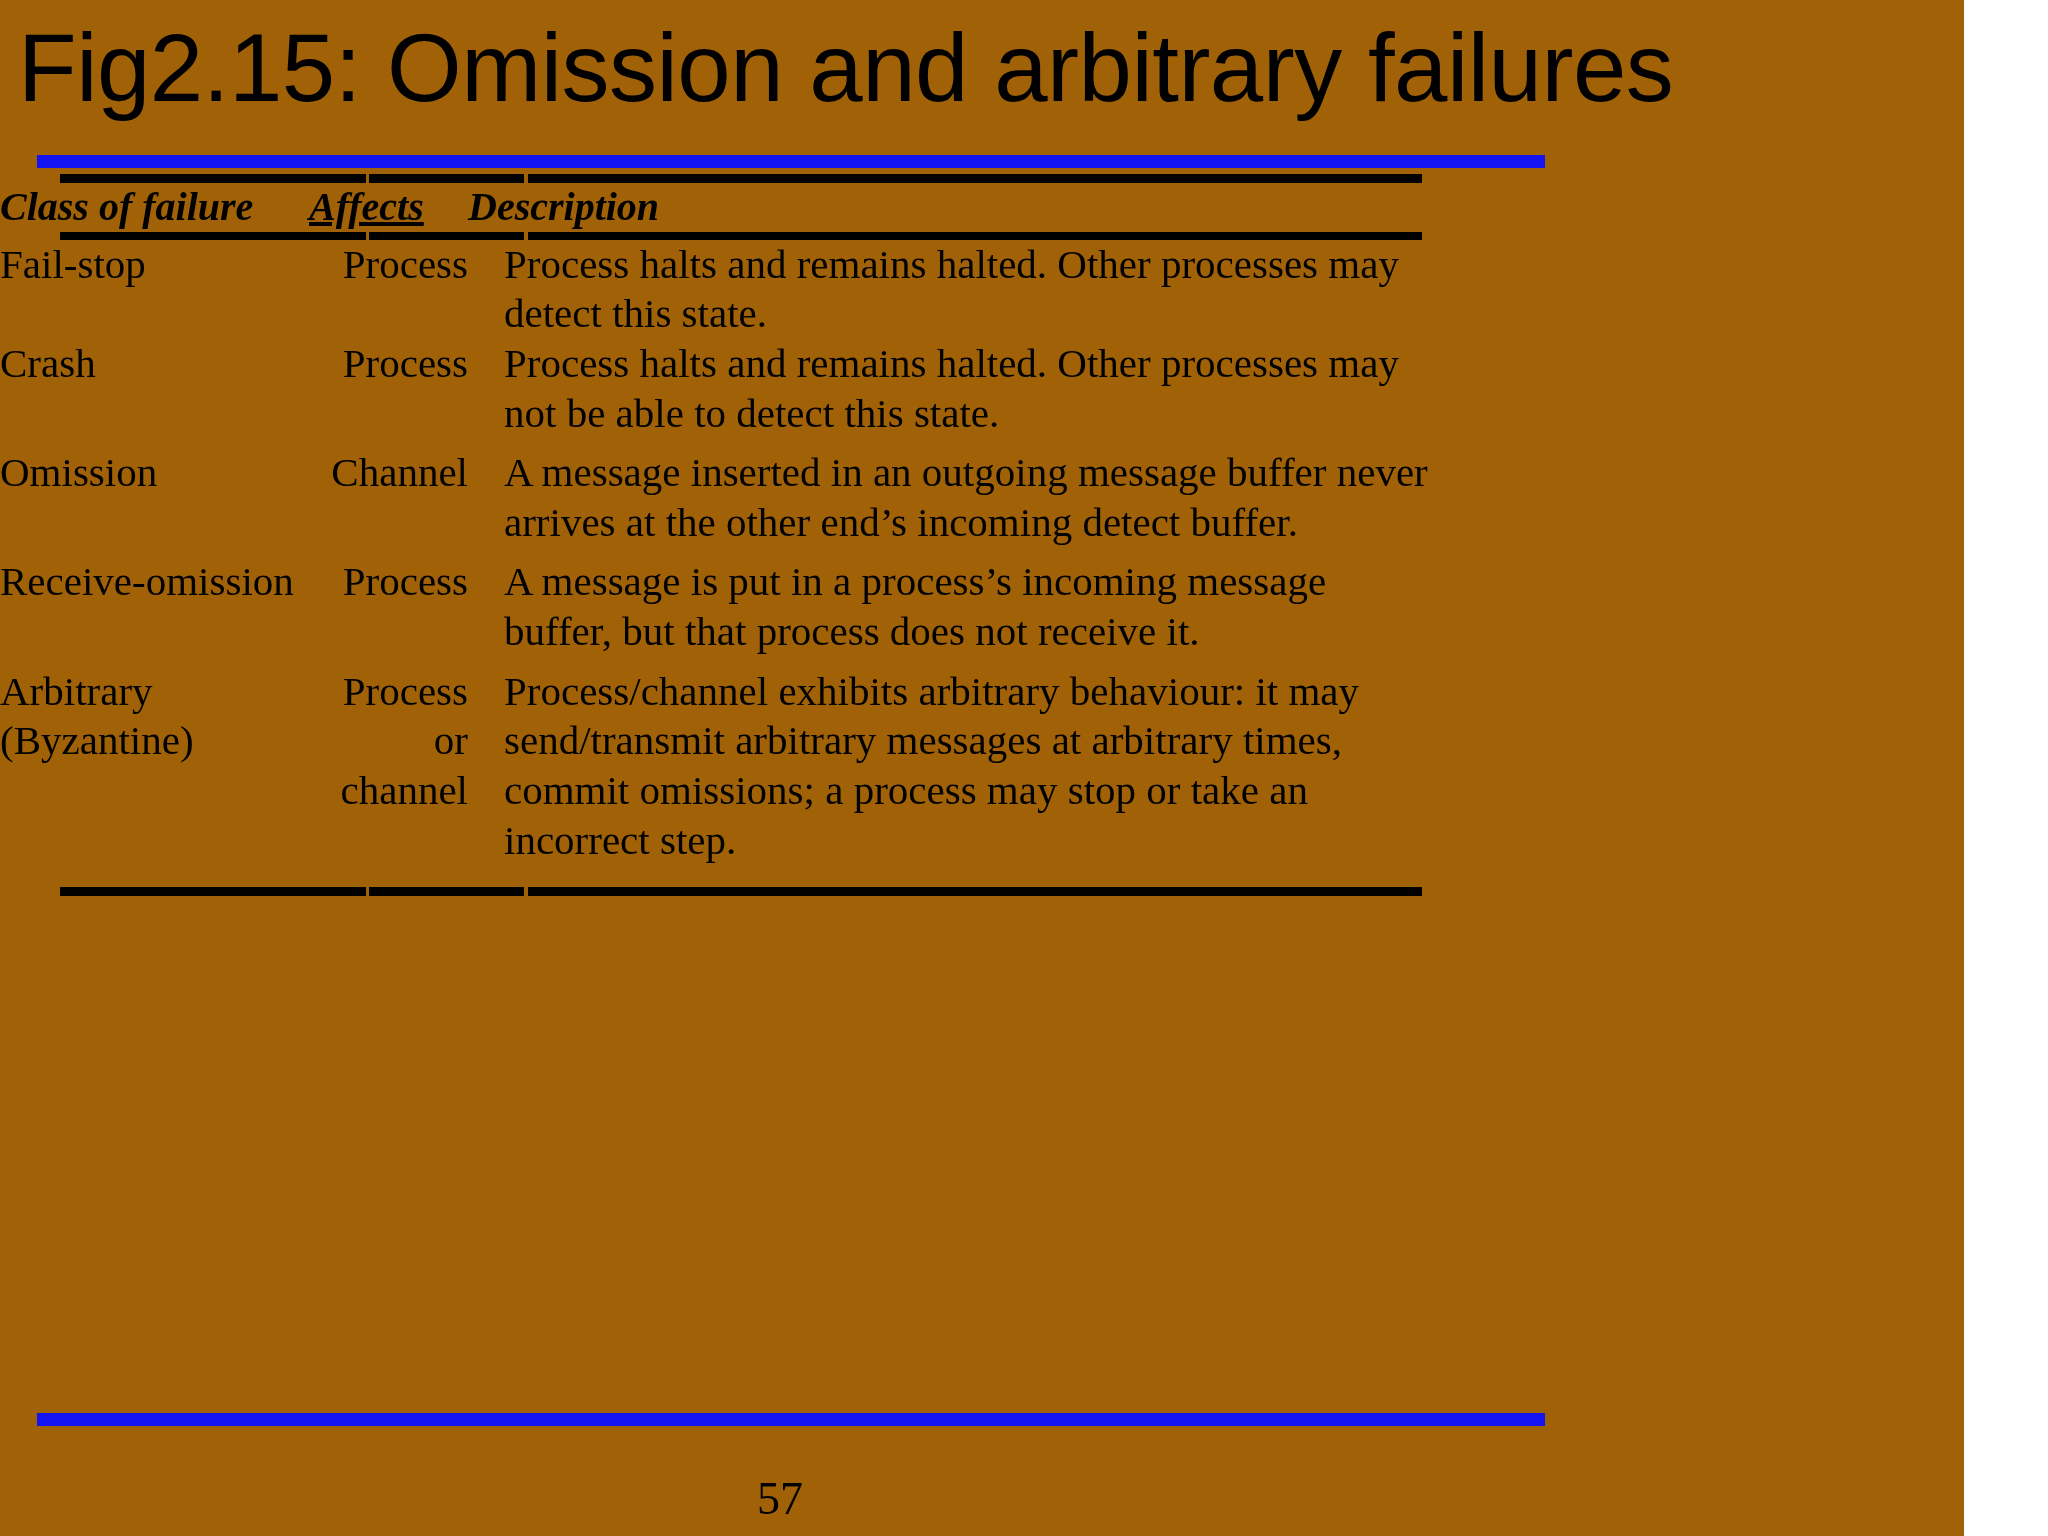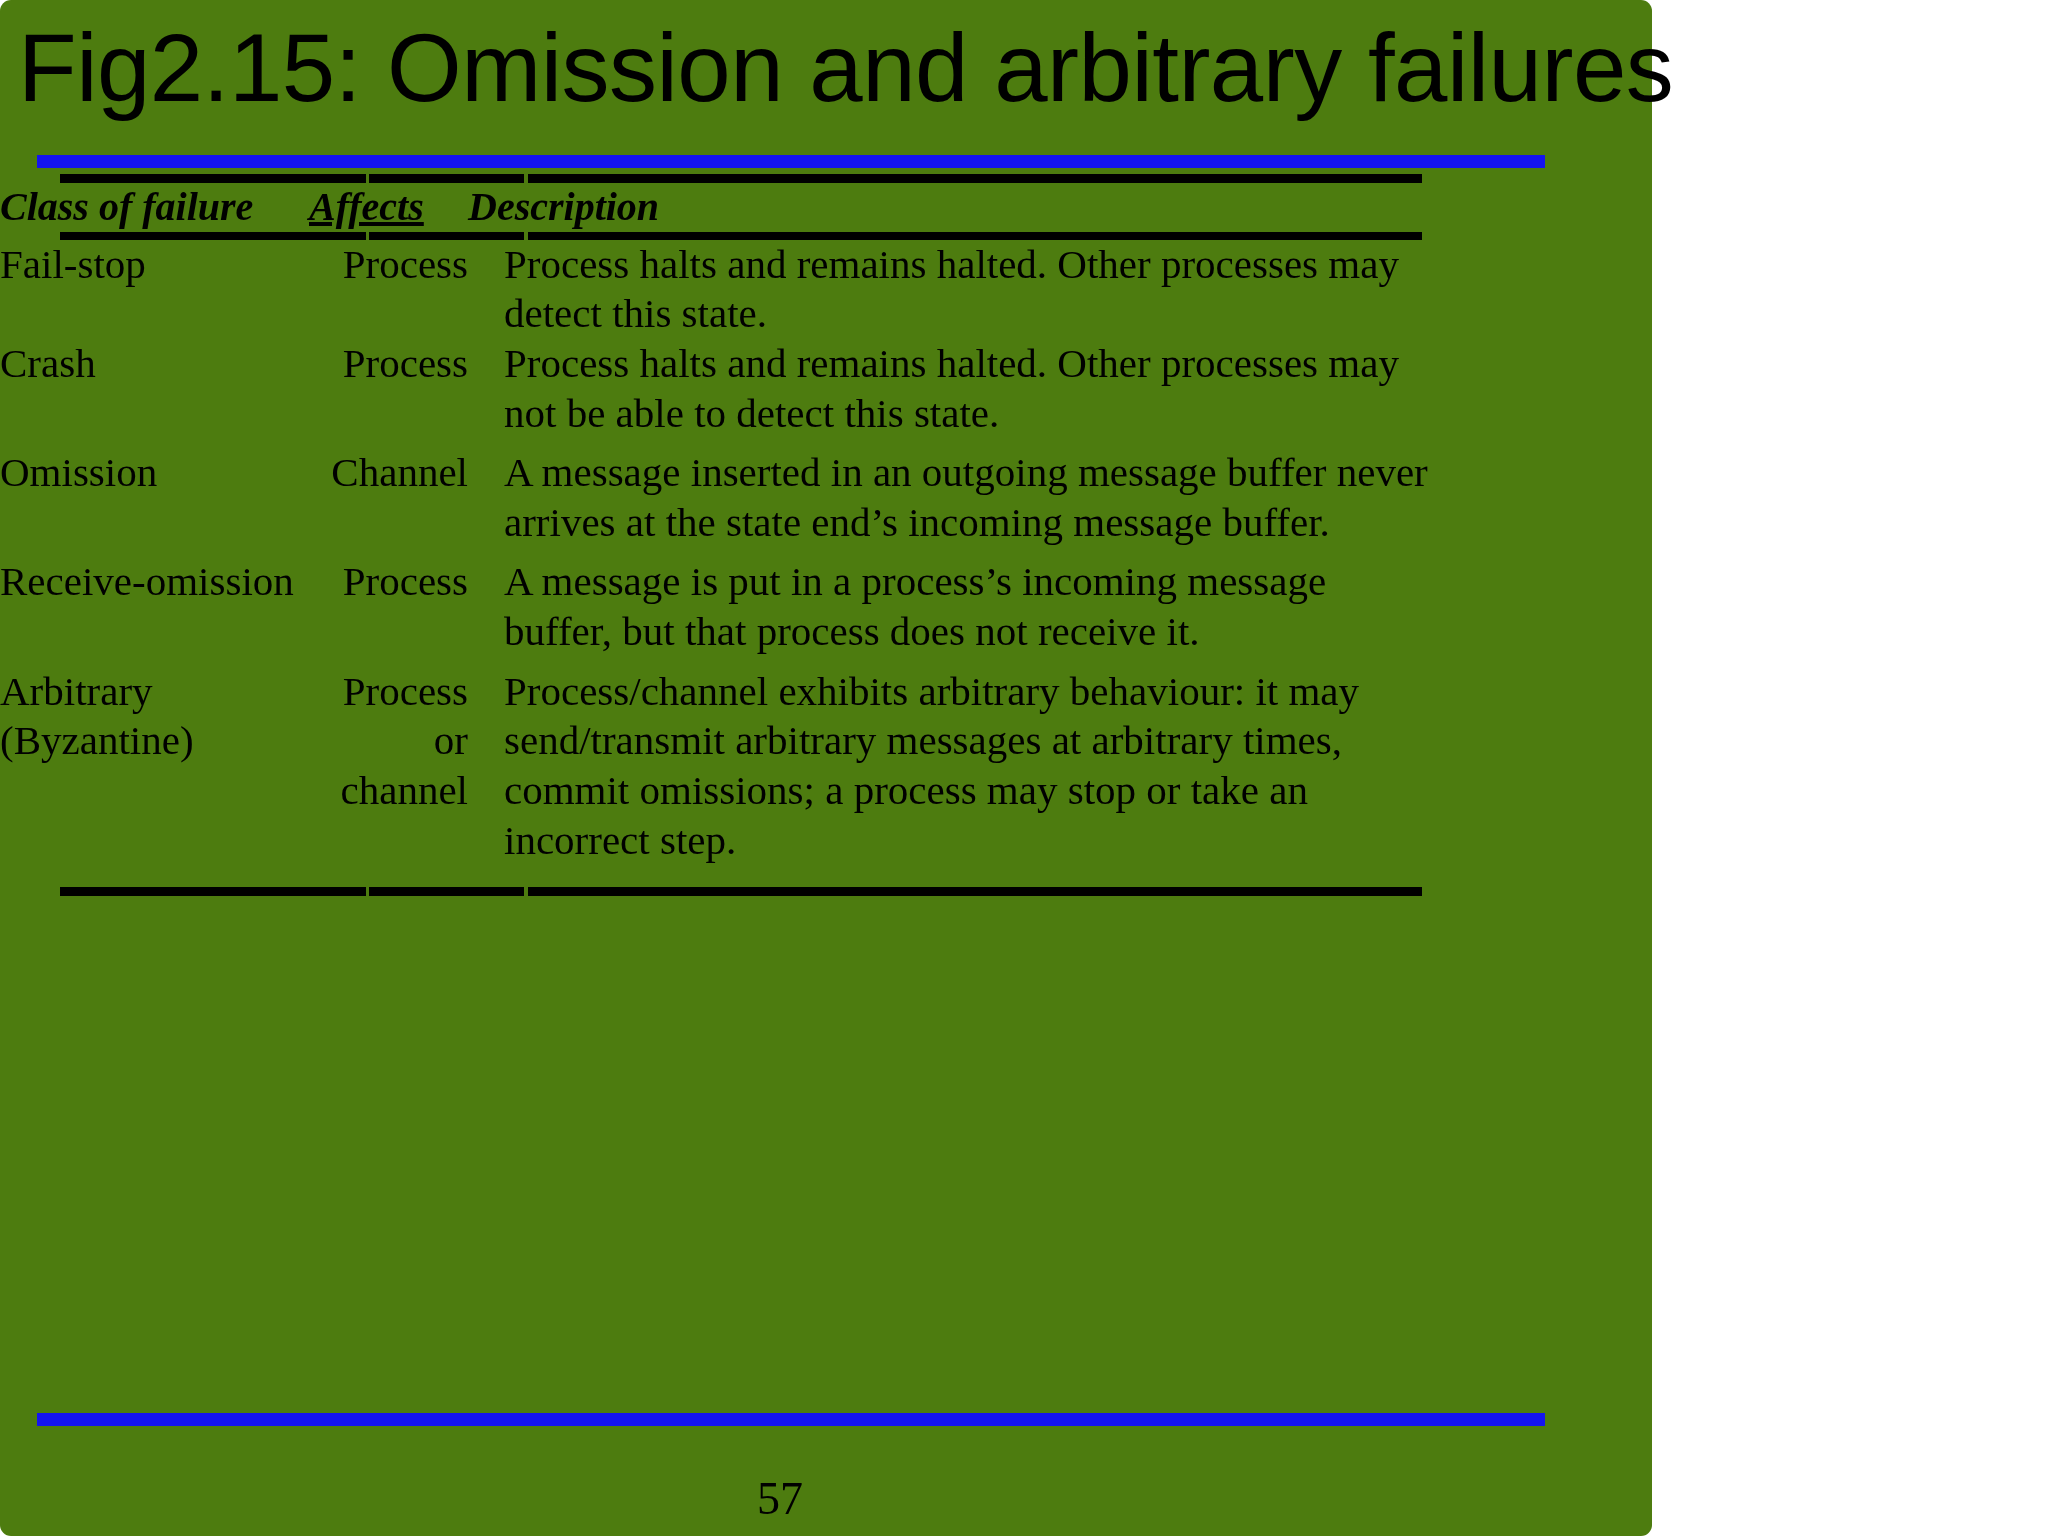--- a/index.html
+++ b/index.html
@@ -10,24 +10,23 @@
   body {
     width: 2048px;
     height: 1536px;
     overflow: hidden;
     font-family: "Liberation Serif", "DejaVu Serif", serif;
     -webkit-font-smoothing: antialiased;
   }
 
   .slide {
     position: relative;
-    width: 1652px;
+    width: 1964px;
     height: 1536px;
-    background: #4d7c0f;
-    border-radius: 11px;
+    background: #a16207;
   }
 
   
   .slide-title {
     position: absolute;
     left: 18px;
     top: 16px;
     width: 1560px;
     font-family: "Liberation Sans", "DejaVu Sans", sans-serif;
     font-size: 96px;
@@ -210,21 +209,21 @@
             <span class="line">Process halts and remains halted. Other processes may</span>
             <span class="line">not be able to detect this state.</span>
           </td>
         </tr>
 
         <tr class="row-tight">
           <td class="cell cell-class">Omission</td>
           <td class="cell cell-affect">Channel</td>
           <td class="cell cell-desc">
             <span class="line">A message inserted in an outgoing message buffer never</span>
-            <span class="line">arrives at the state end’s incoming message buffer.</span>
+            <span class="line">arrives at the other end’s incoming detect buffer.</span>
           </td>
         </tr>
 
 
         <tr class="row-tight">
           <td class="cell cell-class">Receive-omission</td>
           <td class="cell cell-affect">Process</td>
           <td class="cell cell-desc">
             <span class="line">A message is put in a process’s incoming message</span>
             <span class="line">buffer, but that process does not receive it.</span>

